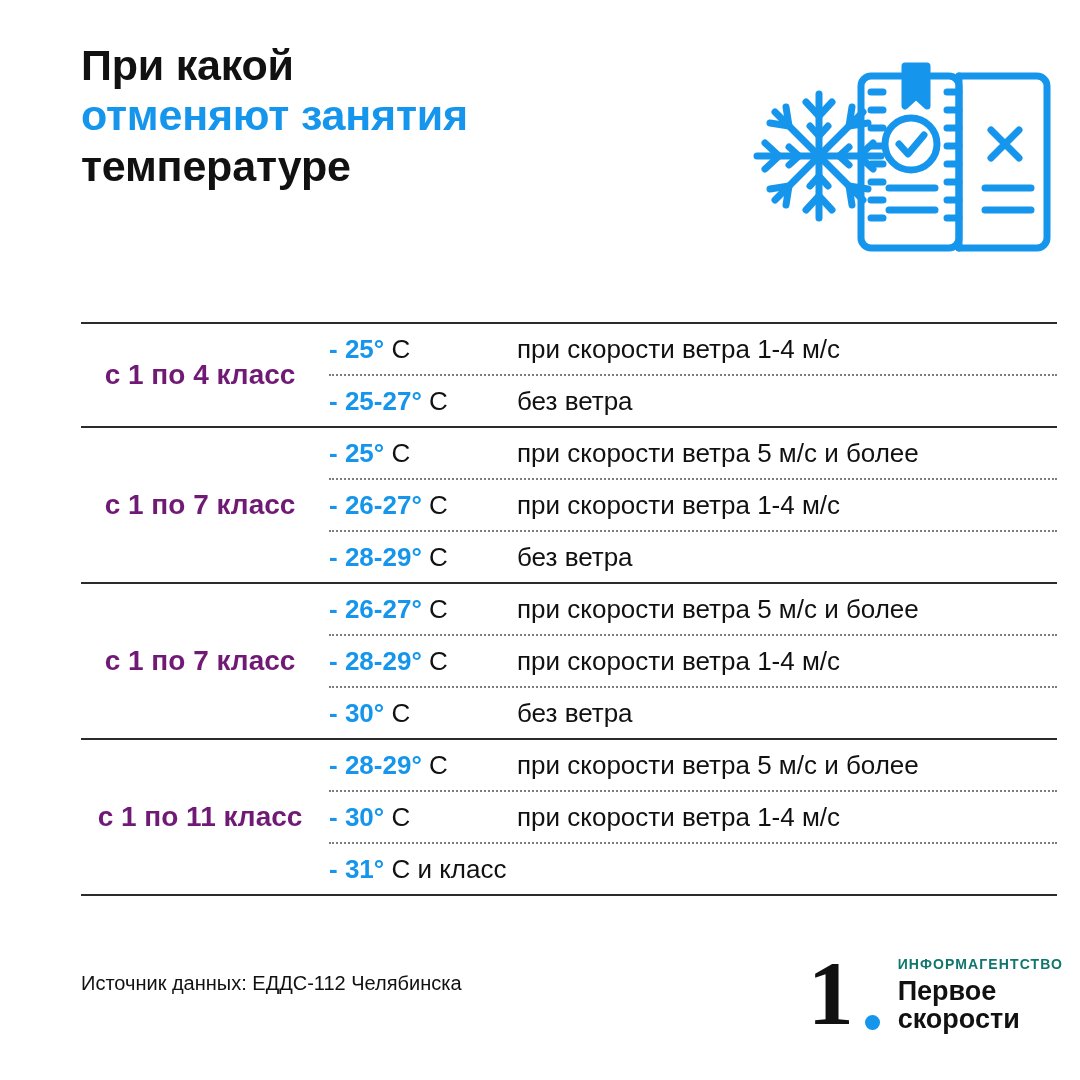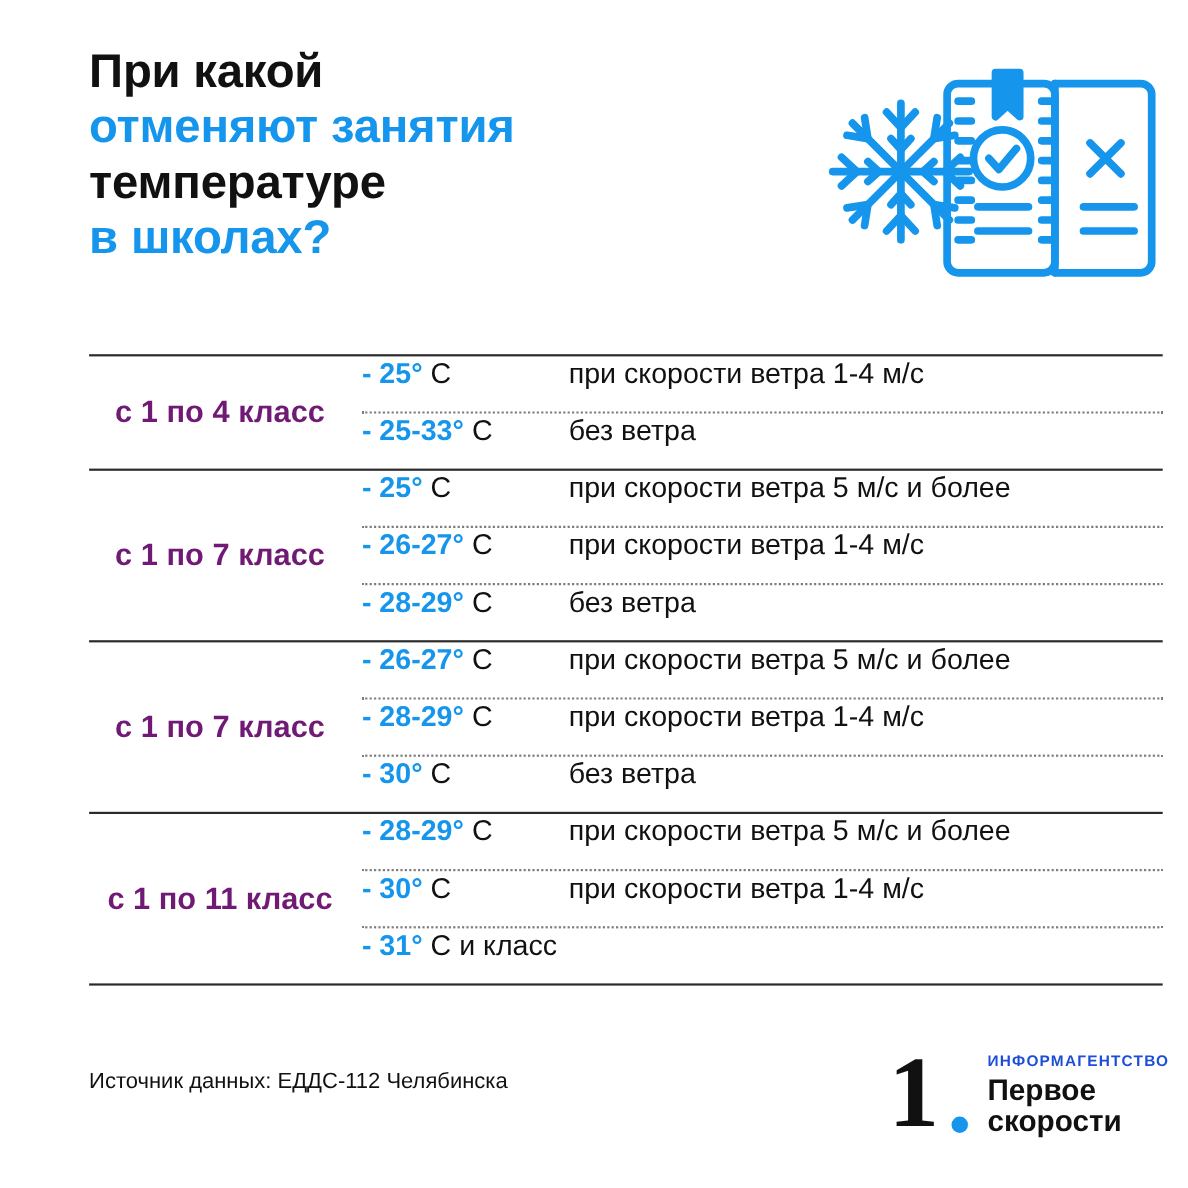--- a/index.html
+++ b/index.html
@@ -75,21 +75,21 @@
     font-weight: bold;
     color: #701a75;
     padding-right: 10px;
     box-sizing: border-box;
   }
   .rows-cell {
     flex: 1;
   }
   .subrow {
     display: flex;
-    align-items: flex-start;
+    align-items: center;
     height: 50px;
   }
   .subrow + .subrow {
     border-top: 2px dotted #7d7d7d;
   }
   .temp {
     width: 188px;
     flex: none;
     font-size: 26px;
     color: #111111;
@@ -144,40 +144,39 @@
     border-radius: 50%;
     background: #1596EC;
   }
   .logo-text {
     padding-bottom: 2px;
   }
   .logo-kicker {
     font-size: 14px;
     font-weight: bold;
     letter-spacing: 1.1px;
-    color: #1d4ed8;
+    color: #0f766e;
     margin-bottom: 5px;
   }
   .logo-name {
     font-size: 27px;
     font-weight: bold;
     line-height: 1.06;
     color: #111111;
   }
 </style>
 </head>
 <body>
 
 <div class="page">
 
   <div class="header">
     <div class="title-line title-dark">При какой</div>
     <div class="title-line title-blue">отменяют занятия</div>
     <div class="title-line title-dark">температуре</div>
-    <div class="title-line title-blue">в школах?</div>
   </div>
 
   <div class="illustration">
     <svg viewBox="0 0 330 235" width="330" height="235" fill="none" xmlns="http://www.w3.org/2000/svg">
       <g stroke="#1596EC" stroke-width="7" stroke-linecap="round" stroke-linejoin="round">
 
         <g transform="translate(78,128)">
           <line x1="-62" y1="0" x2="62" y2="0"></line>
           <line x1="0" y1="-62" x2="0" y2="62"></line>
           <line x1="-44" y1="-44" x2="44" y2="44"></line>
@@ -216,21 +215,21 @@
 
     <div class="group">
       <div class="row">
         <div class="grade-cell">с 1 по 4 класс</div>
         <div class="rows-cell">
           <div class="subrow">
             <div class="temp"><b>- 25°</b><span> С</span></div>
             <div class="cond">при скорости ветра 1-4 м/с</div>
           </div>
           <div class="subrow">
-            <div class="temp"><b>- 25-33°</b><span> С</span></div>
+            <div class="temp"><b>- 25-27°</b><span> С</span></div>
             <div class="cond">без ветра</div>
           </div>
         </div>
       </div>
     </div>
 
     <div class="group">
       <div class="row">
         <div class="grade-cell">с 1 по 7 класс</div>
         <div class="rows-cell">

